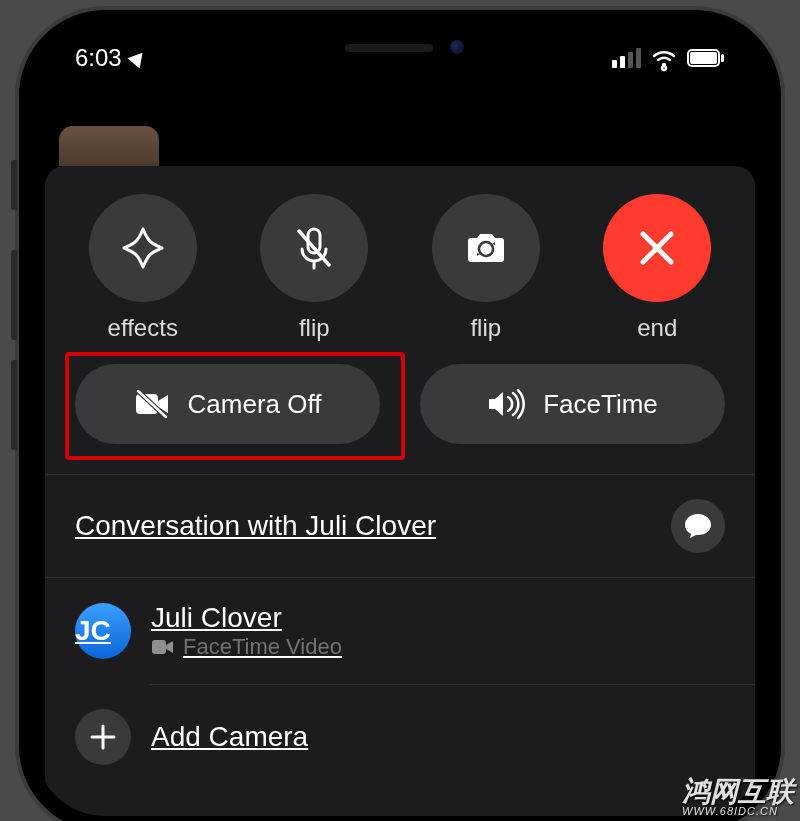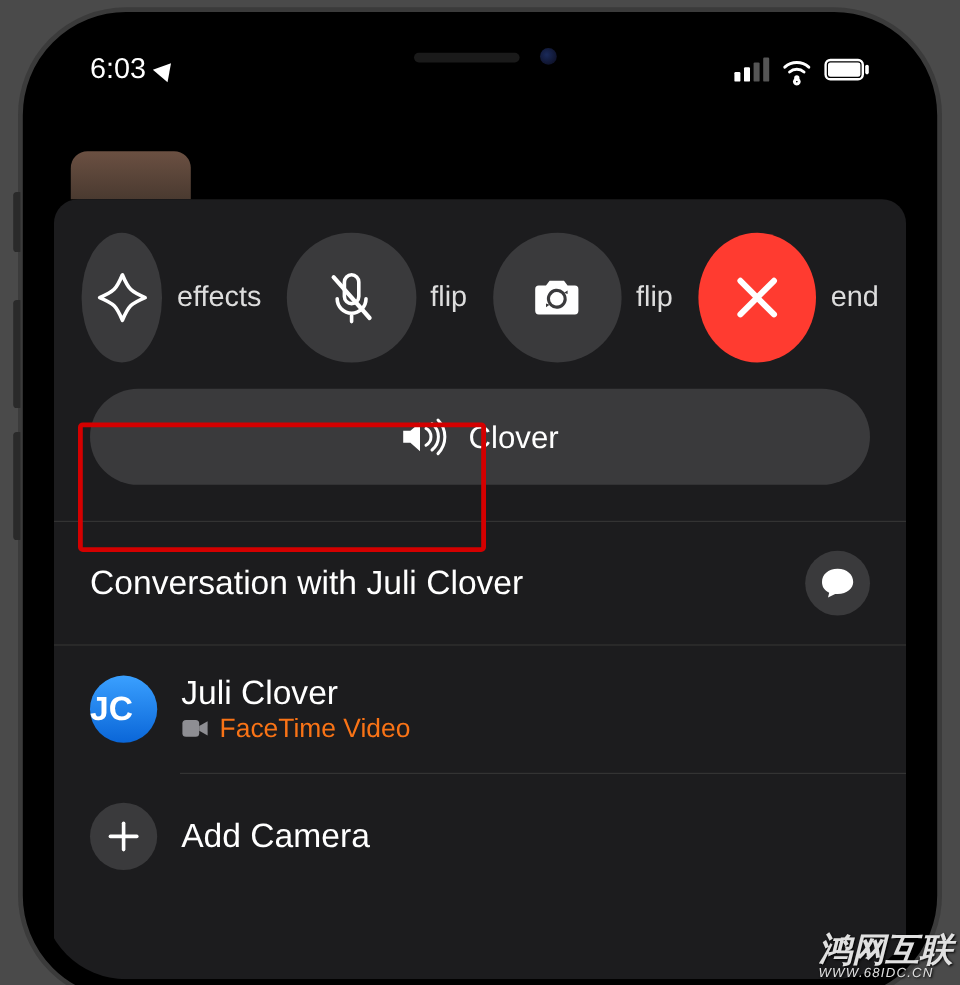--- a/index.html
+++ b/index.html
@@ -118,21 +118,21 @@
     border-radius: 20px 20px 0 0;
     padding-top: 28px;
   }
   .circle-row {
     display: flex;
     justify-content: space-around;
     padding: 0 12px;
   }
   .circle-item {
     display: flex;
-    flex-direction: row;
+    flex-direction: column;
     align-items: center;
     gap: 12px;
     width: 150px;
   }
   .circle {
     width: 108px;
     height: 108px;
     border-radius: 50%;
     background: #3a3a3c;
     display: flex;
@@ -178,35 +178,36 @@
     height: 1px;
     background: #333;
     margin: 0 0 0 0;
   }
   .row {
     display: flex;
     align-items: center;
     padding: 24px 30px;
     gap: 20px;
     color: #fff;
+    text-decoration: underline;
   }
   .row .grow { flex: 1; }
   .conv-title { font-size: 28px; }
   .msg-circle {
     width: 54px; height: 54px; border-radius: 50%; background: #3a3a3c;
     display:flex; align-items:center; justify-content:center;
   }
   .avatar {
     width: 56px; height: 56px; border-radius: 50%;
     background: linear-gradient(180deg,#3aa0ff,#0a66d8);
     display:flex; align-items:center; 
     color:#fff; font-weight:600; font-size:28px;
   }
   .participant-name { font-size: 28px; line-height:1.15; }
-  .participant-sub { color: #f97316; font-size: 22px; display:flex; align-items:center; gap:8px; }
+  .participant-sub { color: #737373; font-size: 22px; display:flex; align-items:center; gap:8px; }
   .plus-circle {
     width: 56px; height:56px; border-radius:50%; background:#3a3a3c;
     display:flex; align-items:center; justify-content:center; color:#fff; font-size:34px; font-weight:300;
   }
   .thin-divider { height:1px; background:#333; margin-left: 105px; }
   .watermark {
     position: absolute;
     right: 6px;
     bottom: 4px;
     color: #e0e0e0;
@@ -303,25 +304,34 @@
               <line x1="8" y1="8" x2="36" y2="36" stroke="#fff" stroke-width="5" stroke-linecap="round"></line>
               <line x1="36" y1="8" x2="8" y2="36" stroke="#fff" stroke-width="5" stroke-linecap="round"></line>
             </svg>
           </div>
           <div class="circle-label">end</div>
         </div>
       </div>
 
       <div class="pill-row">
         <div class="pill">
+          <svg width="38" height="30" viewBox="0 0 38 30">
+            <rect x="2" y="5" width="22" height="20" rx="4" fill="#fff"></rect>
+            <path d="M24 12 l10 -6 v18 l-10 -6 z" fill="#fff"></path>
+            <line x1="4" y1="2" x2="32" y2="28" stroke="#3a3a3c" stroke-width="5" stroke-linecap="round"></line>
+            <line x1="4" y1="2" x2="32" y2="28" stroke="#fff" stroke-width="2.5" stroke-linecap="round"></line>
+          </svg>
+          <span>Camera Off</span>
+        </div>
+        <div class="pill">
           <svg width="40" height="30" viewBox="0 0 40 30">
             <path d="M2 10 h6 l8 -7 v24 l-8 -7 h-6 z" fill="#fff"></path>
             <path d="M21 8 a8 8 0 0 1 0 14 M26 4 a14 14 0 0 1 0 22 M31 1 a20 20 0 0 1 0 28" fill="none" stroke="#fff" stroke-width="2.5" stroke-linecap="round"></path>
           </svg>
-          <span>Clover</span>
+          <span>FaceTime</span>
         </div>
       </div>
 
       <div class="highlight-box"></div>
 
       <div class="divider"></div>
 
       <div class="row">
         <div class="grow conv-title">Conversation with Juli Clover</div>
         <div class="msg-circle">

